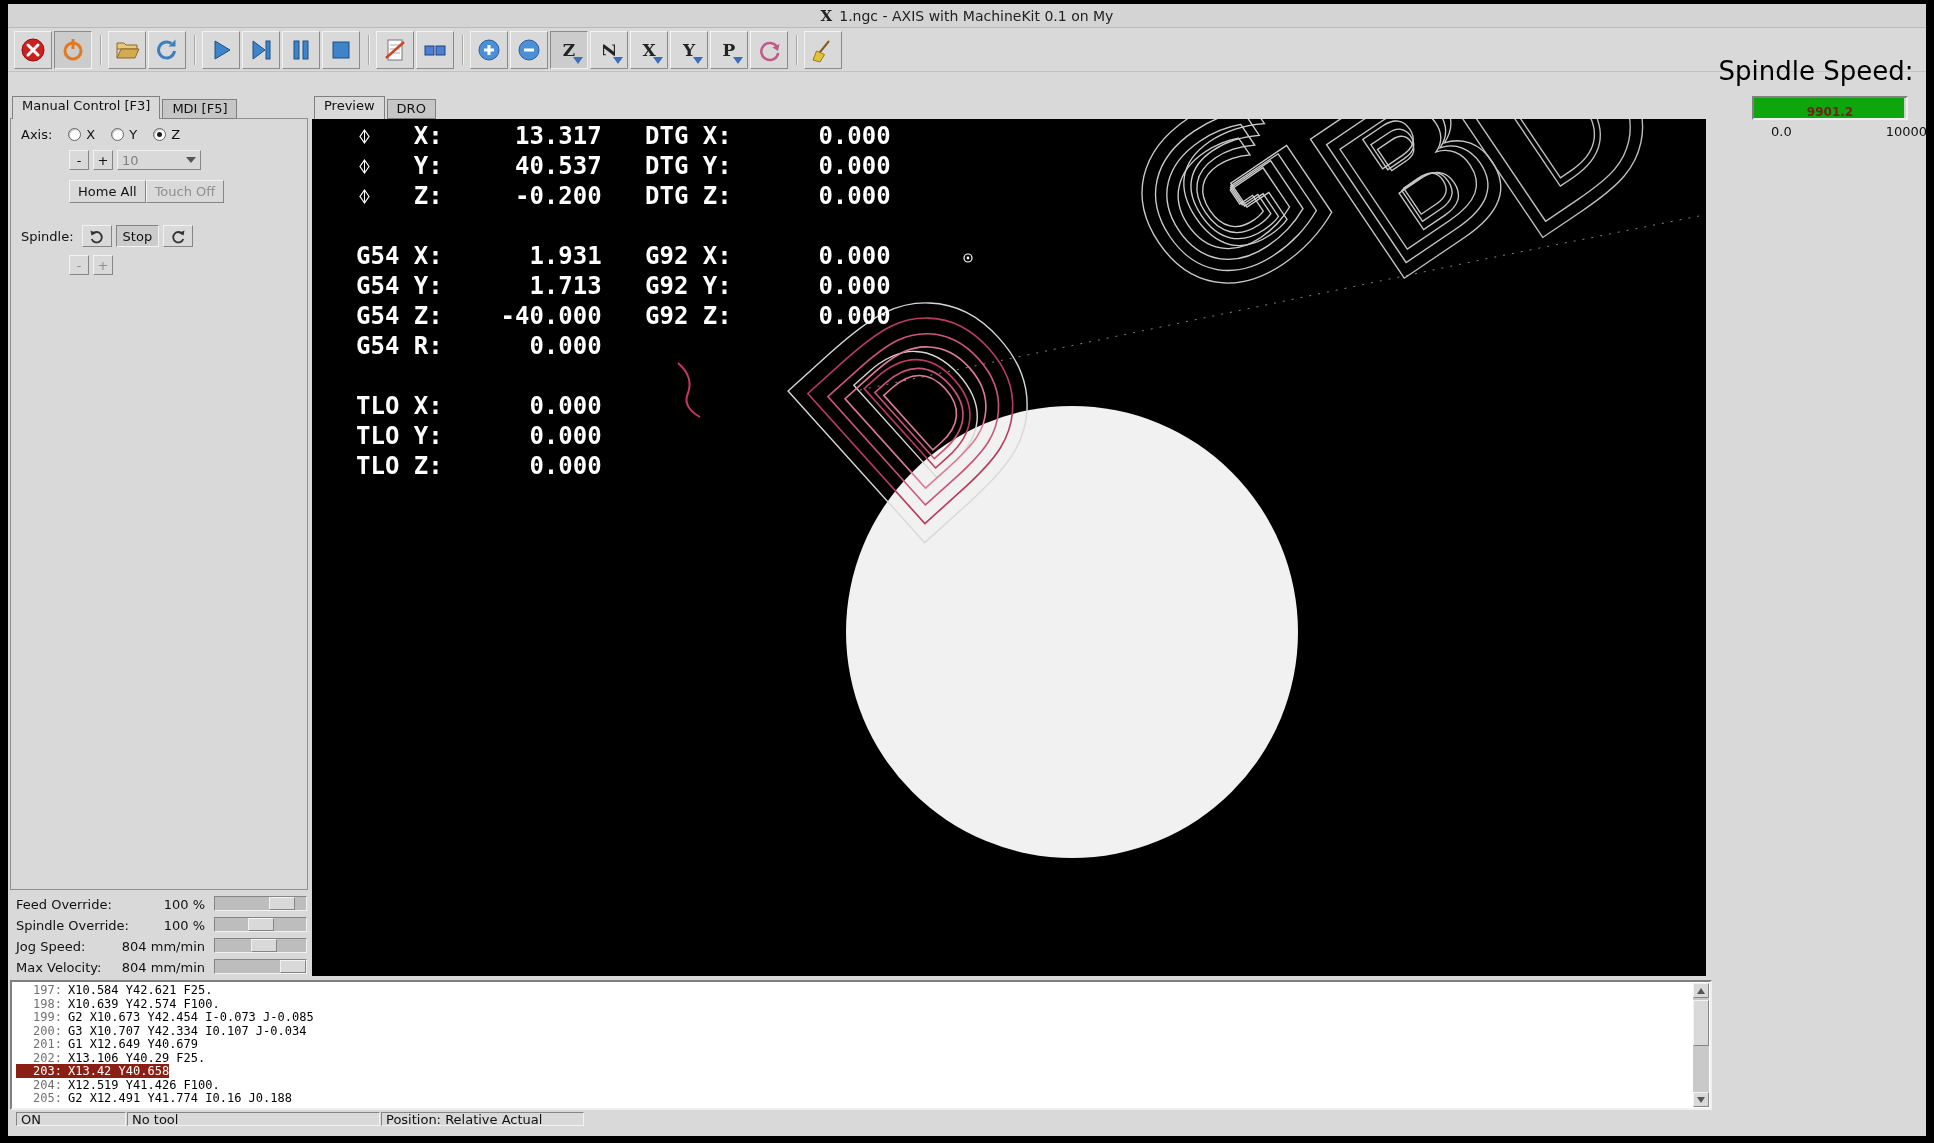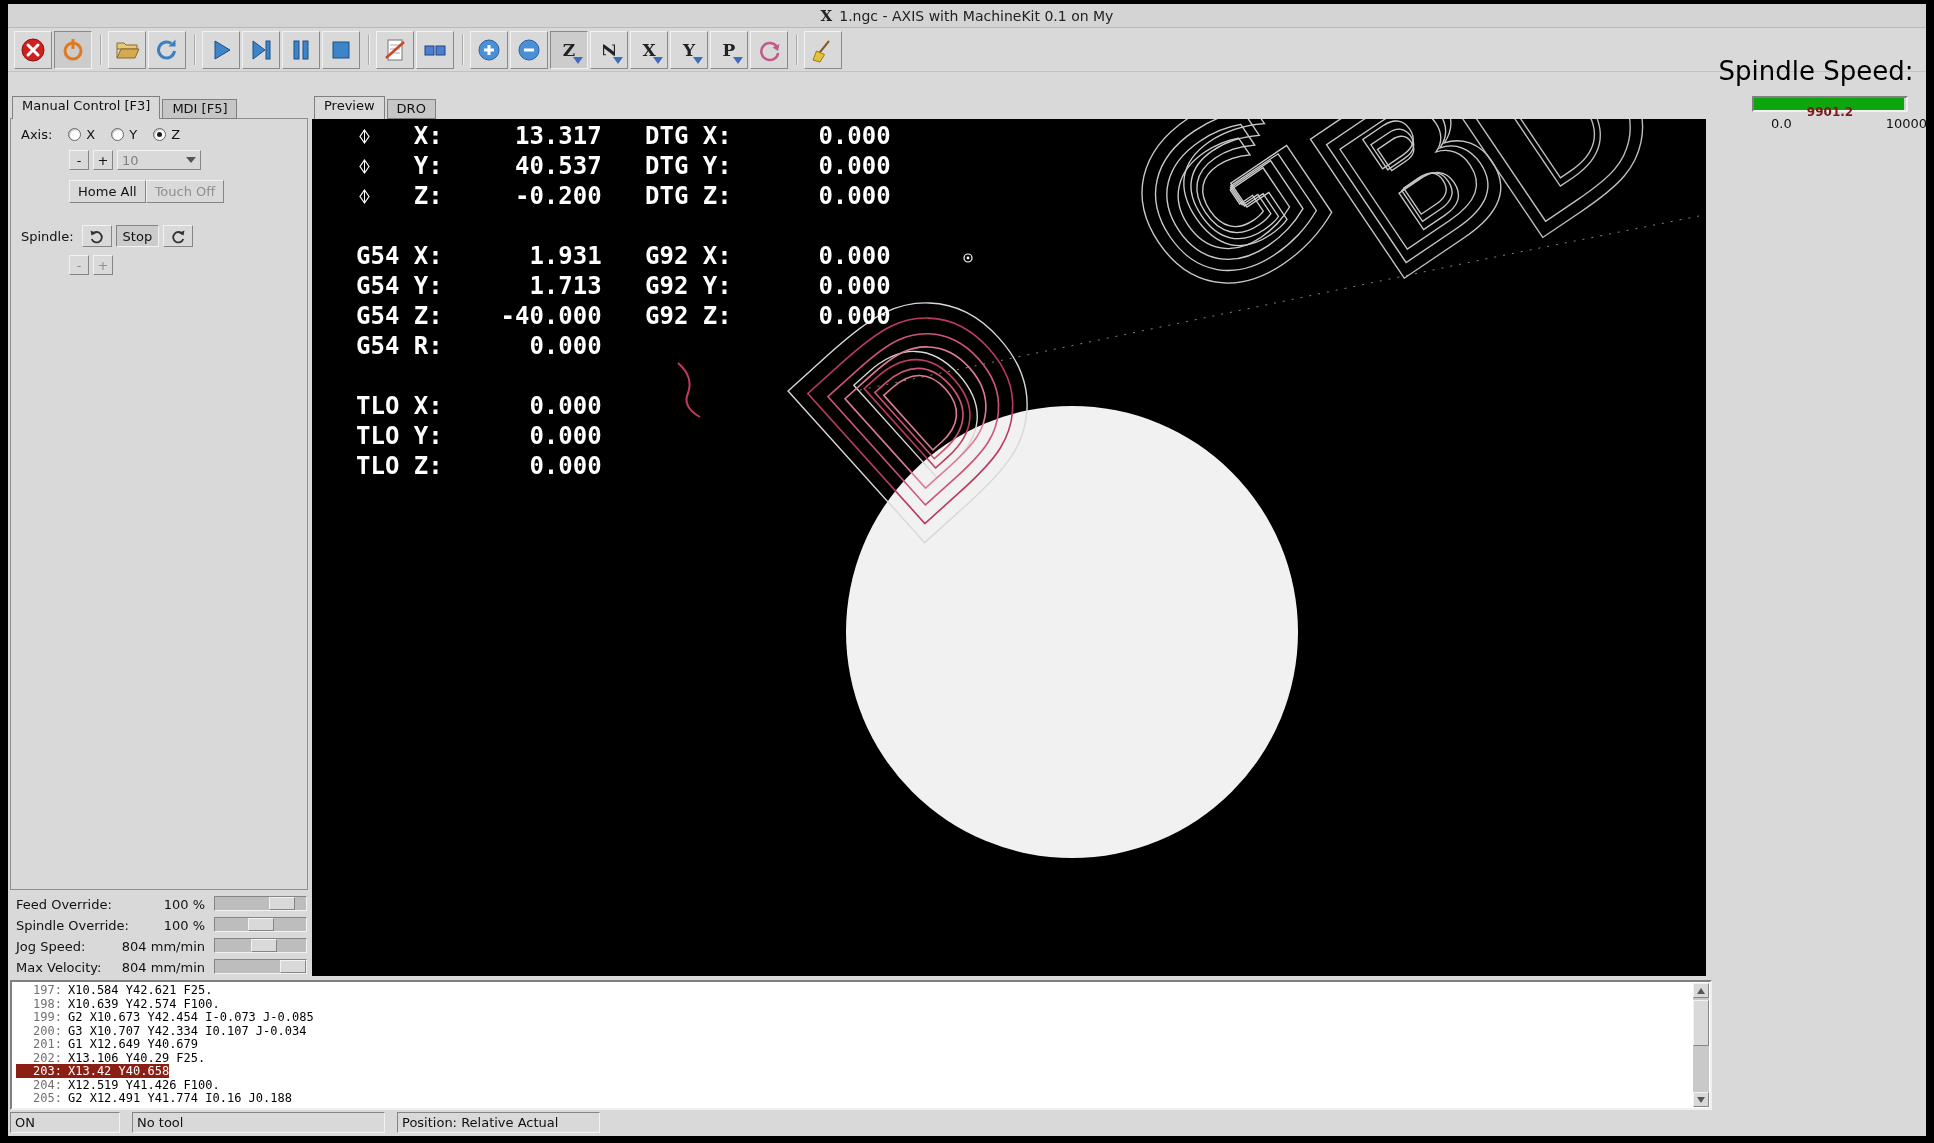--- a/index.html
+++ b/index.html
@@ -60,41 +60,41 @@
 
   
   .canvas { position:absolute; left:304px; top:115px; width:1394px; height:857px; background:#000; overflow:hidden; z-index:1; }
   .canvas svg text { font-family:"DejaVu Sans",sans-serif; font-weight:bold; text-anchor:middle; dominant-baseline:central; fill:none; }
   .dro { position:absolute; left:44px; top:2px; color:#fff; font:bold 24px/30px "DejaVu Sans Mono",monospace; white-space:pre; }
   .homed { position:absolute; left:46px; width:13px; height:15px; }
 
   
   .right-panel { position:absolute; left:1700px; top:52px; width:216px; }
   .ss-title { font-size:26px; color:#000; text-align:center; }
-  .ss-bar { position:relative; margin:10px 0 0 44px; width:156px; height:16px; background:#cfcfcf; border:2px solid; border-color:#808080 #f0f0f0 #f0f0f0 #808080; }
+  .ss-bar { position:relative; margin:10px 0 0 44px; width:156px; height:24px; background:#cfcfcf; border:2px solid; border-color:#808080 #f0f0f0 #f0f0f0 #808080; }
   .ss-fill { position:absolute; left:0; top:0; bottom:0; width:calc(100% * var(--p,0)); background:#0da60d; }
   .ss-val { position:absolute; left:0; right:0; top:7px; text-align:center; font-size:12px; font-weight:bold; color:#7c1a1a; }
   .ss-minmax { margin:4px 0 0 63px; width:156px; display:flex; justify-content:space-between; font-size:13px;text-align:center; }
 
   
   .gcode { position:absolute; left:2px; top:976px; width:1702px; height:130px; background:#fff; border:2px solid; border-color:#808080 #f0f0f0 #f0f0f0 #808080; }
   .gcode-text { position:absolute; left:2px; top:2px; right:18px; bottom:2px; overflow:hidden; font:12px/13.5px "DejaVu Sans Mono",monospace; }
   .gl { white-space:pre; padding-left:2px; }
   .gnum { display:inline-block; width:46px; text-align:right; color:#707070; }
   .gtxt { color:#000; margin-left:6px; }
   .gl.active .hl { background:#8b1f14; }
   .gl.active .gnum, .gl.active .gtxt { color:#fff; }
   .vscroll { position:absolute; right:1px; top:1px; bottom:1px; width:16px; background:#c9c9c9; }
   .sbtn { position:absolute; left:0; width:16px; height:15px; background:#d9d9d9; border:1px solid; border-color:#f2f2f2 #858585 #858585 #f2f2f2; display:flex; align-items:center; justify-content:center; }
   .tri-up { width:0; height:0; border-left:4px solid transparent; border-right:4px solid transparent; border-bottom:6px solid #555; }
   .tri-down { width:0; height:0; border-left:4px solid transparent; border-right:4px solid transparent; border-top:6px solid #555; }
   .sthumb { position:absolute; left:0; top:17px; width:16px; height:46px; background:#d9d9d9; border:1px solid; border-color:#f2f2f2 #858585 #858585 #f2f2f2; }
 
   
-  .statusbar { position:absolute; left:2px; top:1108px; height:21px; display:flex; gap:12px; }
+  .statusbar { position:absolute; left:8px; top:1108px; height:14px; display:flex; gap:1px; }
   .status-box { border:1px solid; border-color:#858585 #f2f2f2 #f2f2f2 #858585; font-size:13px; padding:1px 4px; display:flex; align-items:center; }
 </style>
 </head>
 <body>
 
 <div class="window">
 
   <div class="titlebar">
     <span class="xlogo">X</span>
     <span>1.ngc - AXIS with MachineKit 0.1 on My</span>

